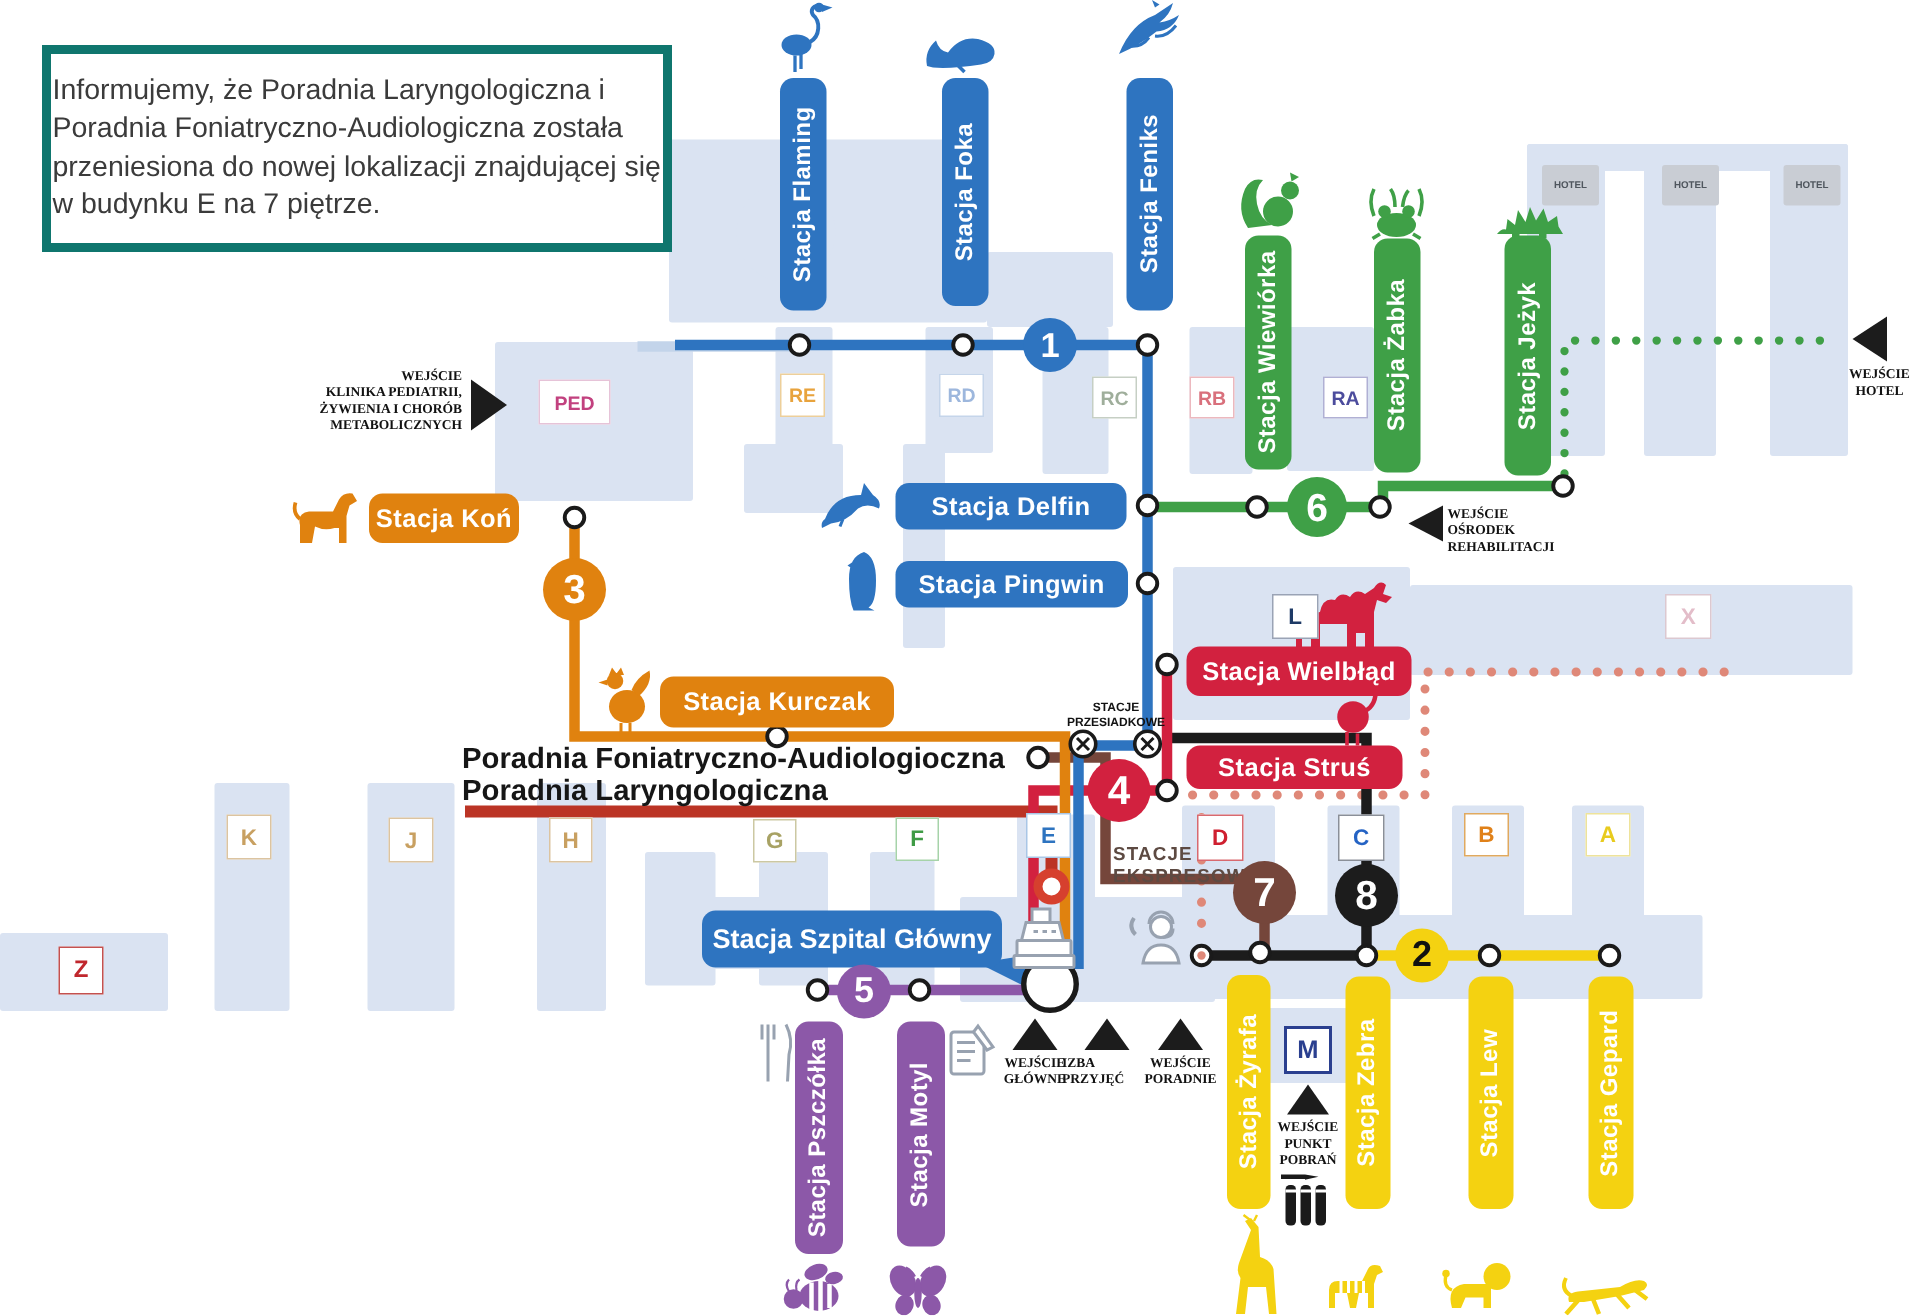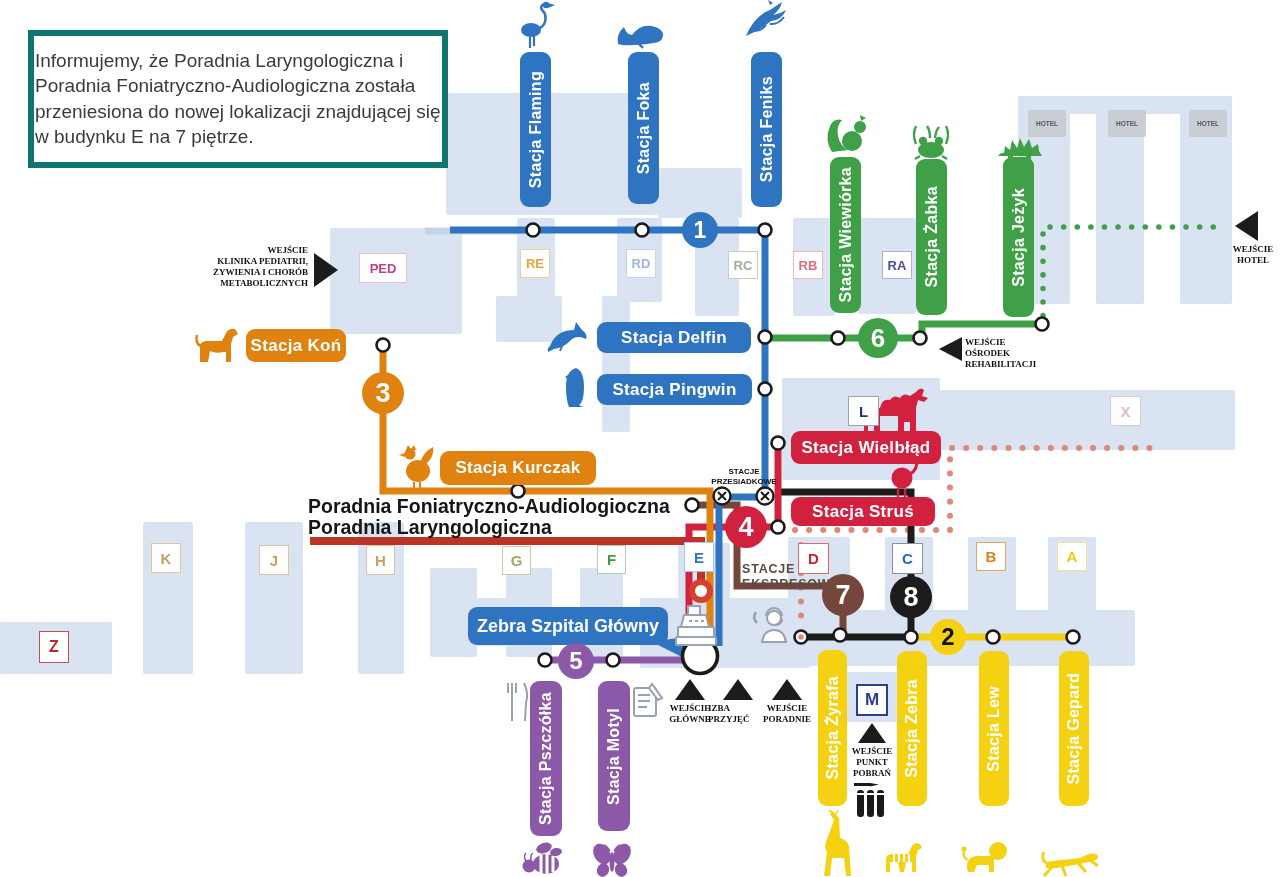--- a/index.html
+++ b/index.html
@@ -383,21 +383,21 @@
 <div class="pill pill-h" style="left:597px;top:374px;width:155px;height:31px;background:#2e74c0;">
       <span>Stacja Pingwin</span>
     </div>
 <div class="pill pill-h" style="left:791px;top:431px;width:150px;height:33px;background:#d2213f;">
       <span>Stacja Wielbłąd</span>
     </div>
 <div class="pill pill-h" style="left:791px;top:497px;width:144px;height:29px;background:#d2213f;">
       <span>Stacja Struś</span>
     </div>
 <div class="bubble" style="left:468px;top:607px;width:200px;height:38px;background:#2e74c0;">
-      <span>Zebra Szpital Główny</span>
+      <span>Stacja Szpital Główny</span>
     </div>
 
 <div class="nbadge" style="left:682px;top:212px;width:36px;height:36px;background:#2e74c0;font-size:23px;">
       <span>1</span>
     </div>
 <div class="nbadge" style="left:362px;top:372px;width:42px;height:42px;background:#e0820f;font-size:27px;">
       <span>3</span>
     </div>
 <div class="nbadge" style="left:858px;top:318px;width:40px;height:40px;background:#3fa047;font-size:26px;">
       <span>6</span>

